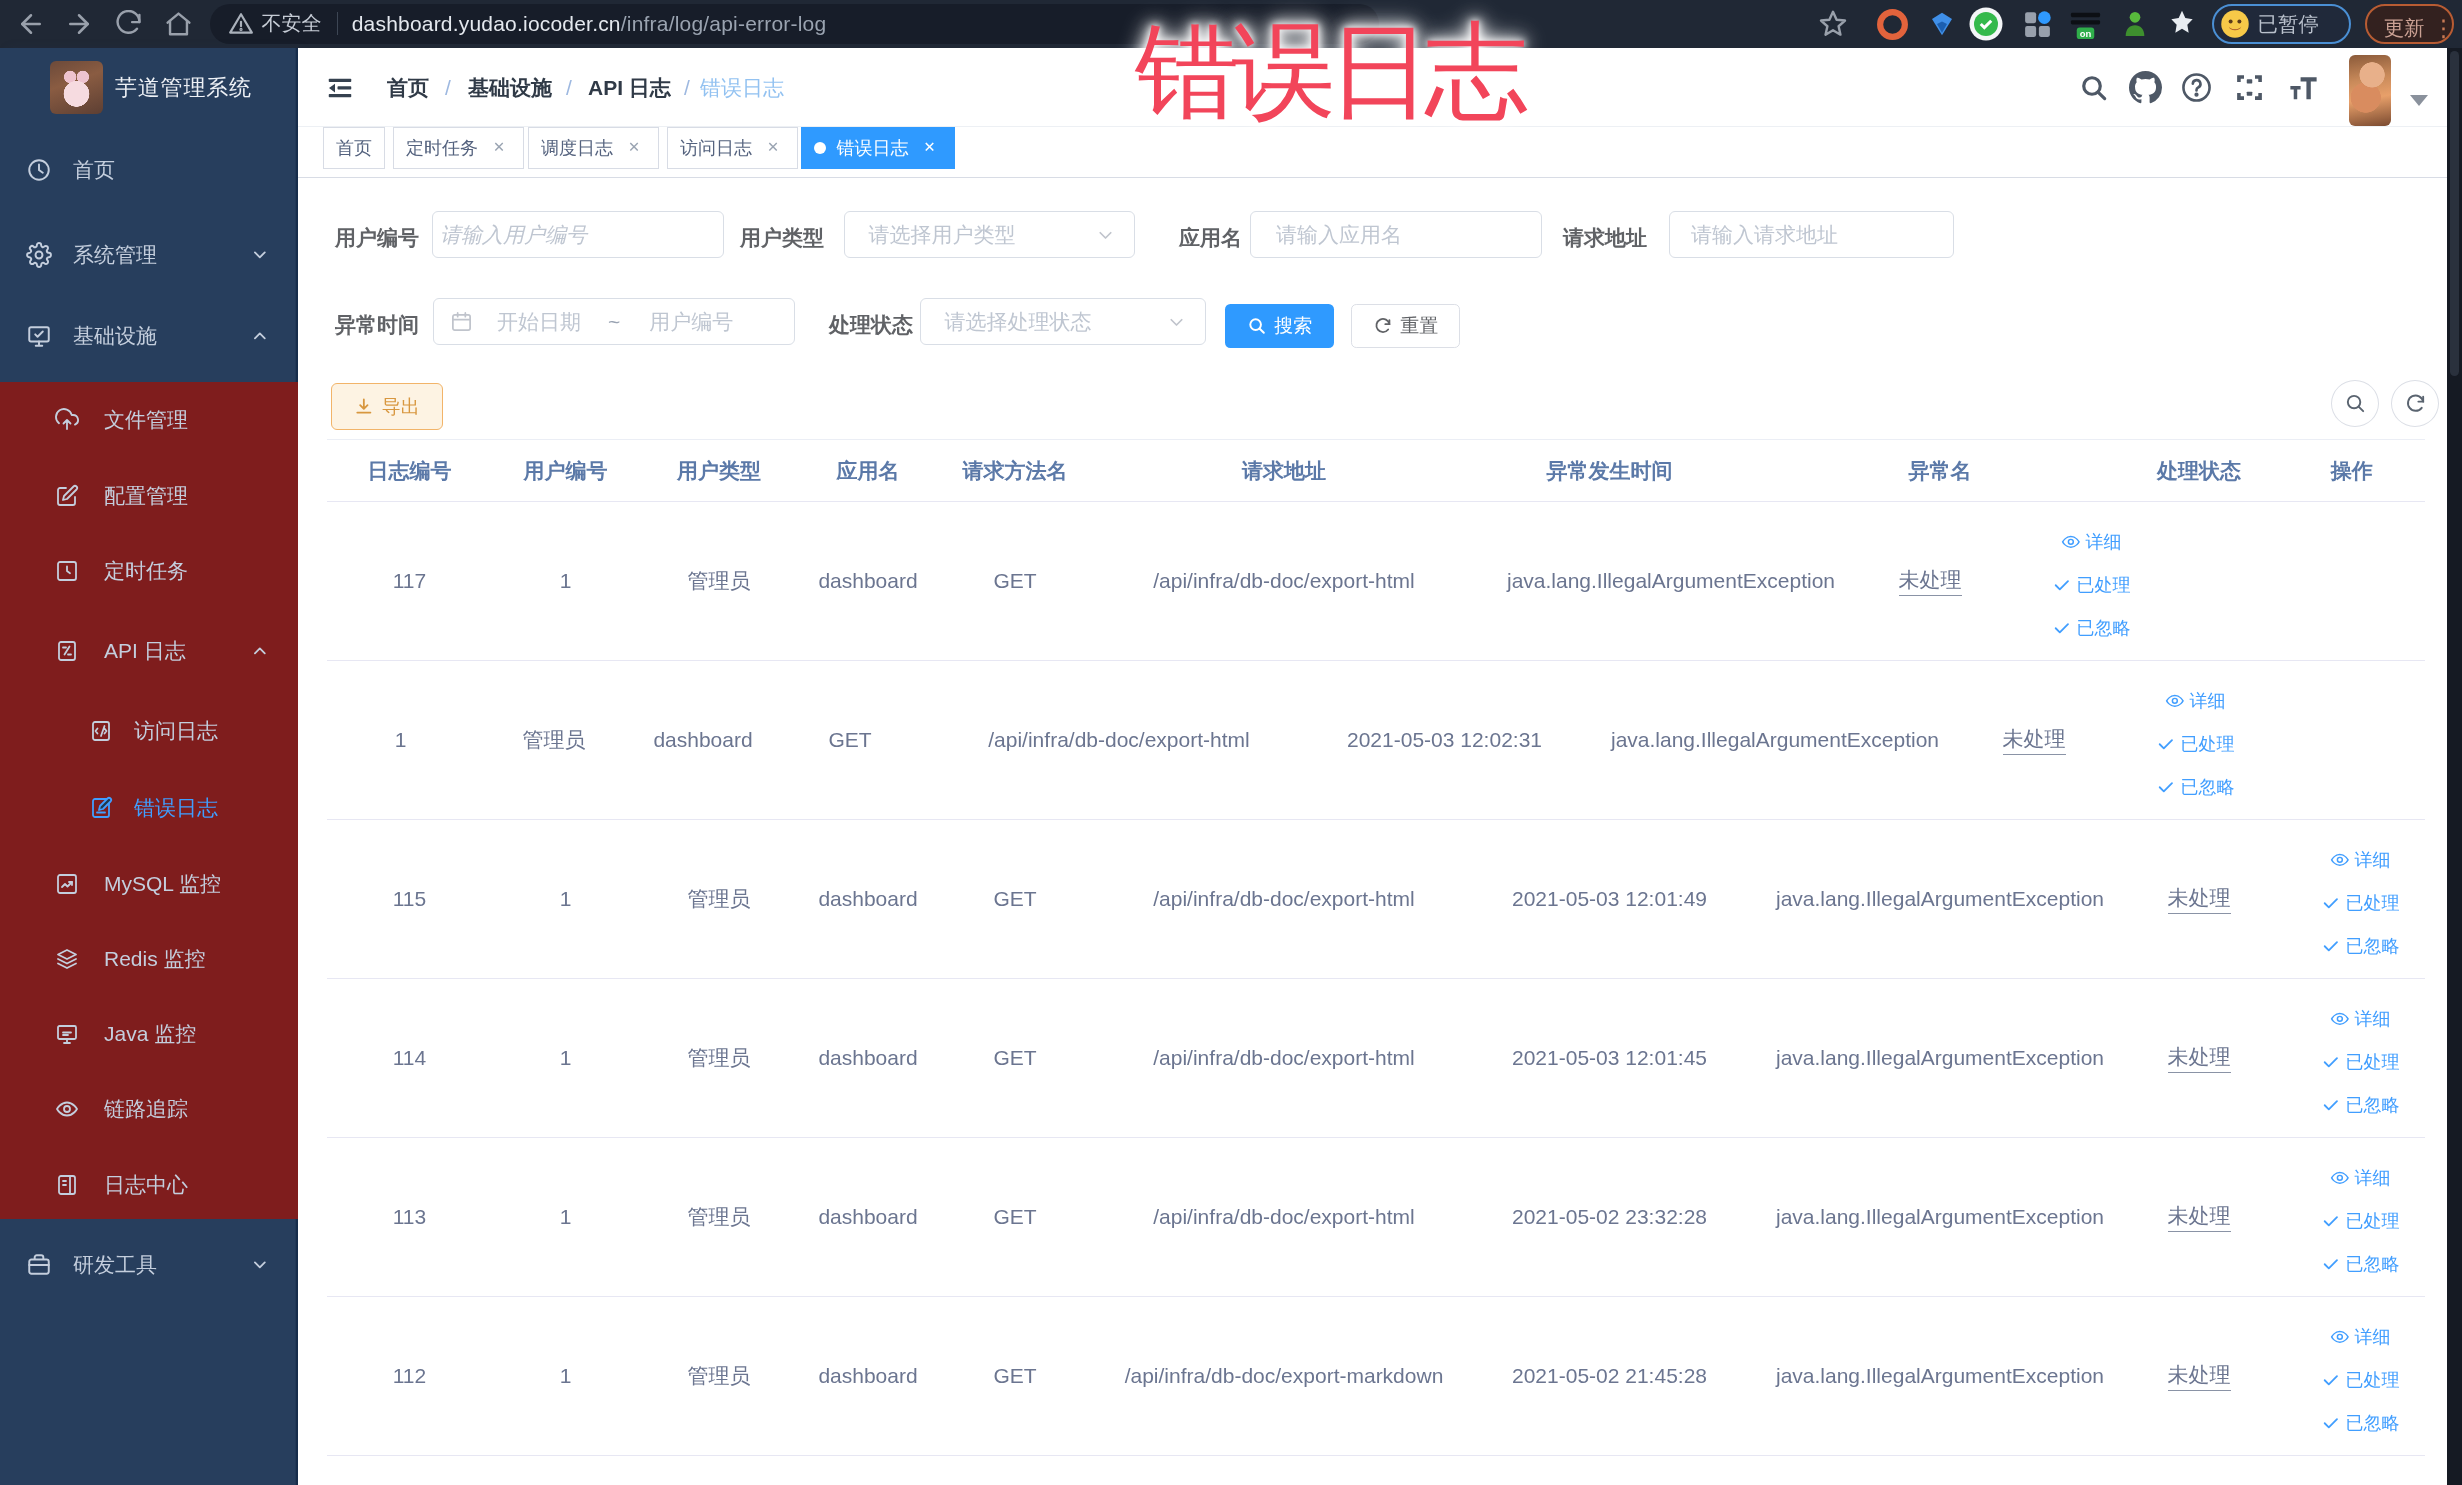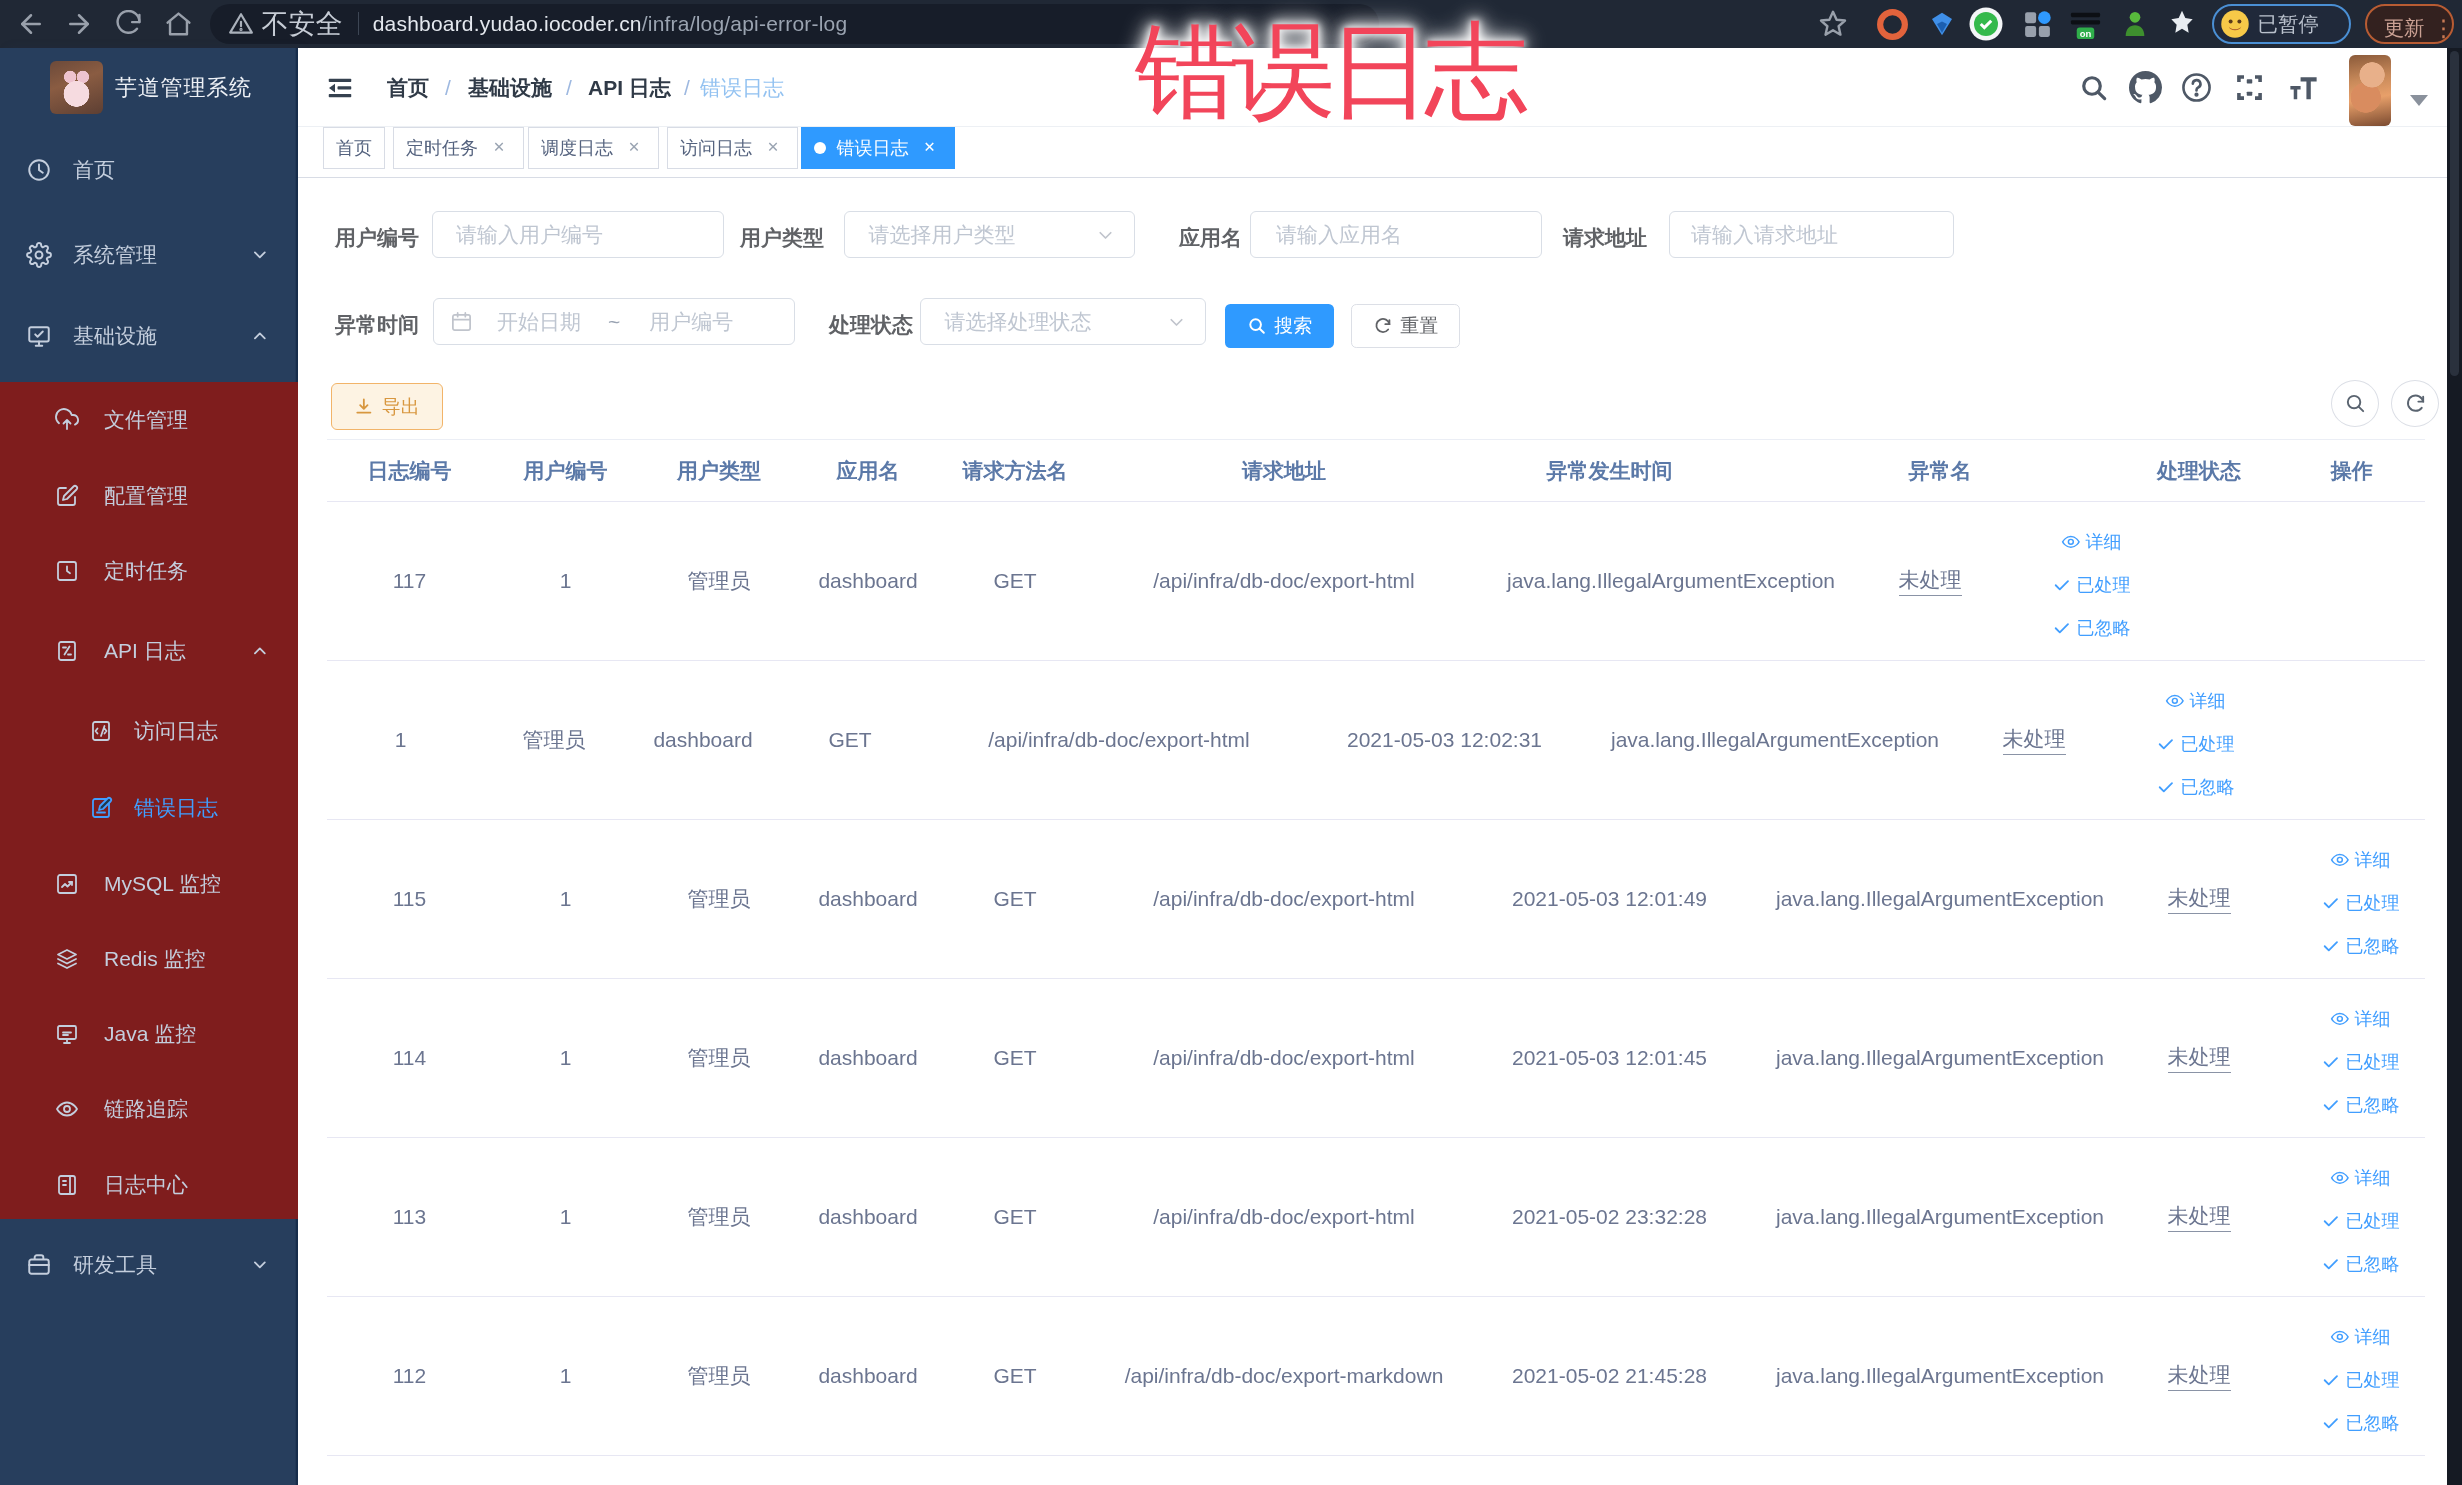--- a/index.html
+++ b/index.html
@@ -6,21 +6,21 @@
   * { margin:0; padding:0; box-sizing:border-box; }
   html,body { width:2462px; height:1486px; overflow:hidden; background:#fff;
     font-family:"Liberation Sans", sans-serif; }
   #stage { position:relative; width:2462px; height:1486px; }
 
   
   #chrome { position:absolute; left:0; top:0; width:2462px; height:48px; background:#202835; }
   #chrome .navic { position:absolute; top:0; height:48px; display:flex; align-items:center; color:#99a0ab; }
   #urlpill { position:absolute; left:210px; top:3.8px; width:1169px; height:40px; background:#171d29; border-radius:20.4px; display:flex; align-items:center; }
   #urlpill .warn { margin-left:18px; }
-  #urlpill .nsafe { color:#c6ccd5; font-size:27px; margin-left:7.6px; font-weight:500;}
+  #urlpill .nsafe { color:#c6ccd5; font-size:20px; margin-left:7.6px; font-weight:500;}
   #urlpill .sep { width:1.5px; height:23px; background:#3d4654; margin:0 13.6px 0 15px; }
   #urlpill .url { font-size:21px; color:#e4e8ee; letter-spacing:0.2px;}
   #urlpill .url .path { color:#9aa3b0; }
 
   
   #sidebar { position:absolute; left:0; top:48px; width:298px; height:1438px; background:#273e5d; box-shadow: inset -2.3px 0 0 rgba(8,28,58,.5), 6px 0 10.6px -3px rgba(40,60,100,.30); }
   #sidebar .logo { position:absolute; left:50px; top:13px; width:53px; height:53px; border-radius:6px;
      background:
        radial-gradient(circle at 50% 62%, #f6dbe0 0 30%, transparent 31%),
        radial-gradient(circle at 38% 30%, #eec3cf 0 12%, transparent 13%),
@@ -374,21 +374,21 @@
     <div id="tagsbar">
       <div class="tag" style="left:25px;">首页</div>
       <div class="tag" style="left:95px;">定时任务<span class="x">✕</span></div>
       <div class="tag" style="left:230px;">调度日志<span class="x">✕</span></div>
       <div class="tag" style="left:369px;">访问日志<span class="x">✕</span></div>
       <div class="tag active" style="left:503px;"><span class="dot"></span>错误日志<span class="x">✕</span></div>
     </div>
     <div id="formarea">
       <div class="flabel" style="left:33px; top:176px; width:88px;">用户编号</div>
       <div class="finput" style="left:134px; top:163px; width:292px;">
-          <span class="ph" style="margin-left:23px;">请输入用户编号</span>
+          <span class="ph" style="margin-left:7px;font-style:italic;">请输入用户编号</span>
         </div>
       <div class="flabel" style="left:438px; top:176px; width:88px;">用户类型</div>
       <div class="finput" style="left:546px; top:163px; width:291px;">
           <span class="ph" style="margin-left:23.5px;">请选择用户类型</span>
         <svg class="caret" width="21" height="21" viewBox="0 0 24 24" fill="none" stroke="#c0c4cc" stroke-width="2" stroke-linecap="round" stroke-linejoin="round">
             <path d="M6 10l6 6 6-6"></path>
           </svg>
       </div>
       <div class="flabel" style="left:877px; top:176px; width:67px;">应用名</div>
       <div class="finput" style="left:952px; top:163px; width:292px;">

